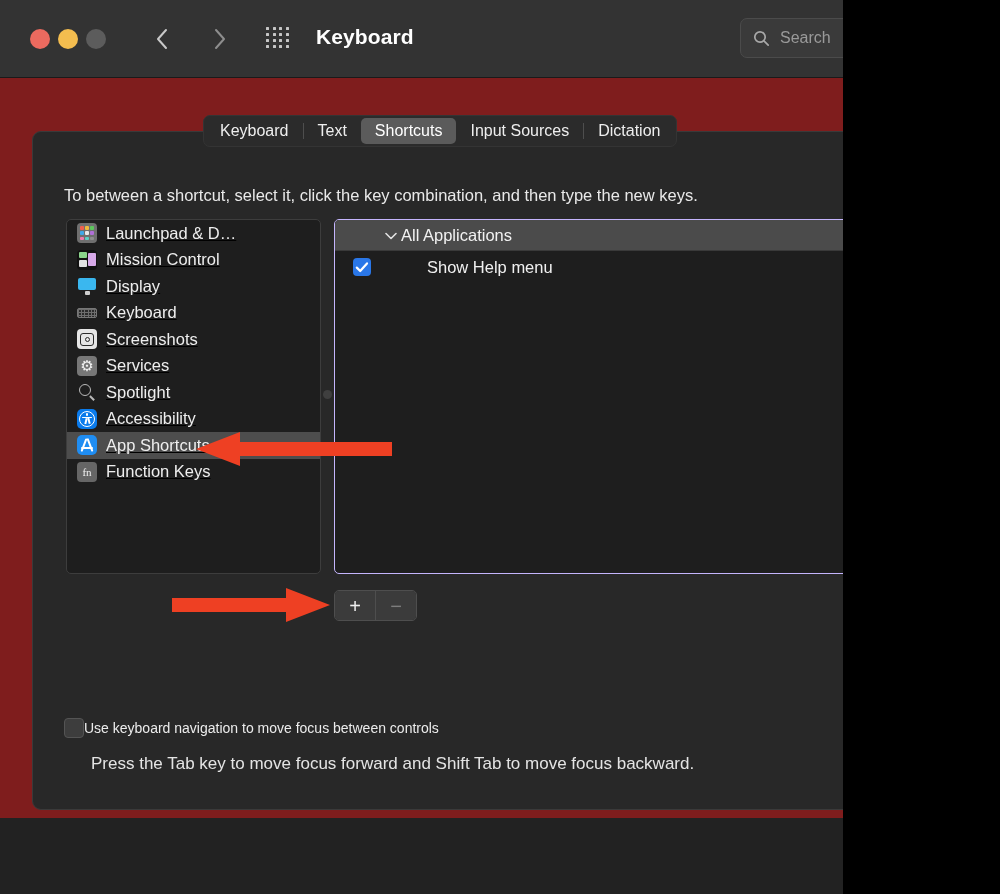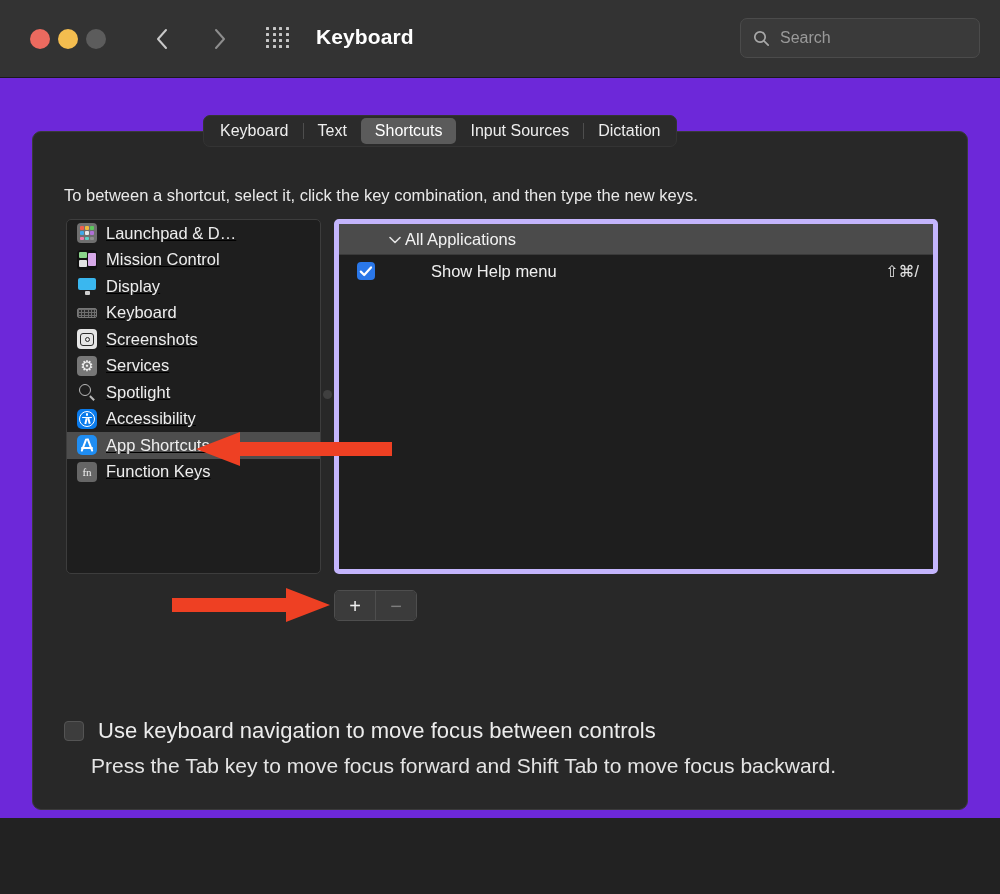--- a/index.html
+++ b/index.html
@@ -7,23 +7,23 @@
   html, body {
     width: 1000px;
     height: 894px;
     background: #000;
     font-family: "Liberation Sans", sans-serif;
     overflow: hidden;
   }
 
   #window {
     position: relative;
-    width: 1000px;
+    width: 843px;
     height: 894px;
-    background: #6d28d9;
+    background: #7f1d1d;
     overflow: hidden;
   }
 
   
   #titlebar {
     position: absolute;
     left: 0; top: 0;
     width: 1000px; height: 78px;
     background: #333333;
     border-bottom: 1px solid #1a1a1a;
@@ -305,21 +305,21 @@
     background: #3f3f3f;
     border-radius: 50%;
   }
 
   
   #shortcut-panel {
     position: absolute;
     left: 334px; top: 219px;
     width: 604px; height: 355px;
     background: #1e1e1e;
-    border: 5px solid #c4b5fd;
+    border: 1px solid #c4b5fd;
     border-radius: 5px;
     overflow: hidden;
   }
   #group-header {
     height: 31px;
     background: #4b4b4b;
     display: flex;
     align-items: center;
     padding-left: 48px;
     border-bottom: 1px solid #3a3a3a;
@@ -392,29 +392,28 @@
     display: flex;
     align-items: center;
   }
   #kbnav-box {
     width: 20px; height: 20px;
     background: #3d3d3d;
     border: 1px solid #545454;
     border-radius: 4px;
   }
   #kbnav-label {
-    margin-left: 14px;
-    font-size: 22px;
+    font-size: 14px;
     color: #ececec;
     text-align: center;
   }
   #kbnav-hint {
     position: absolute;
     left: 91px; top: 754px;
-    font-size: 21px;
+    font-size: 17px;
     color: #e4e4e4;
   }
 
   
   #bottombar {
     position: absolute;
     left: 0; top: 818px;
     width: 1000px; height: 76px;
     background: #222222;
   }

